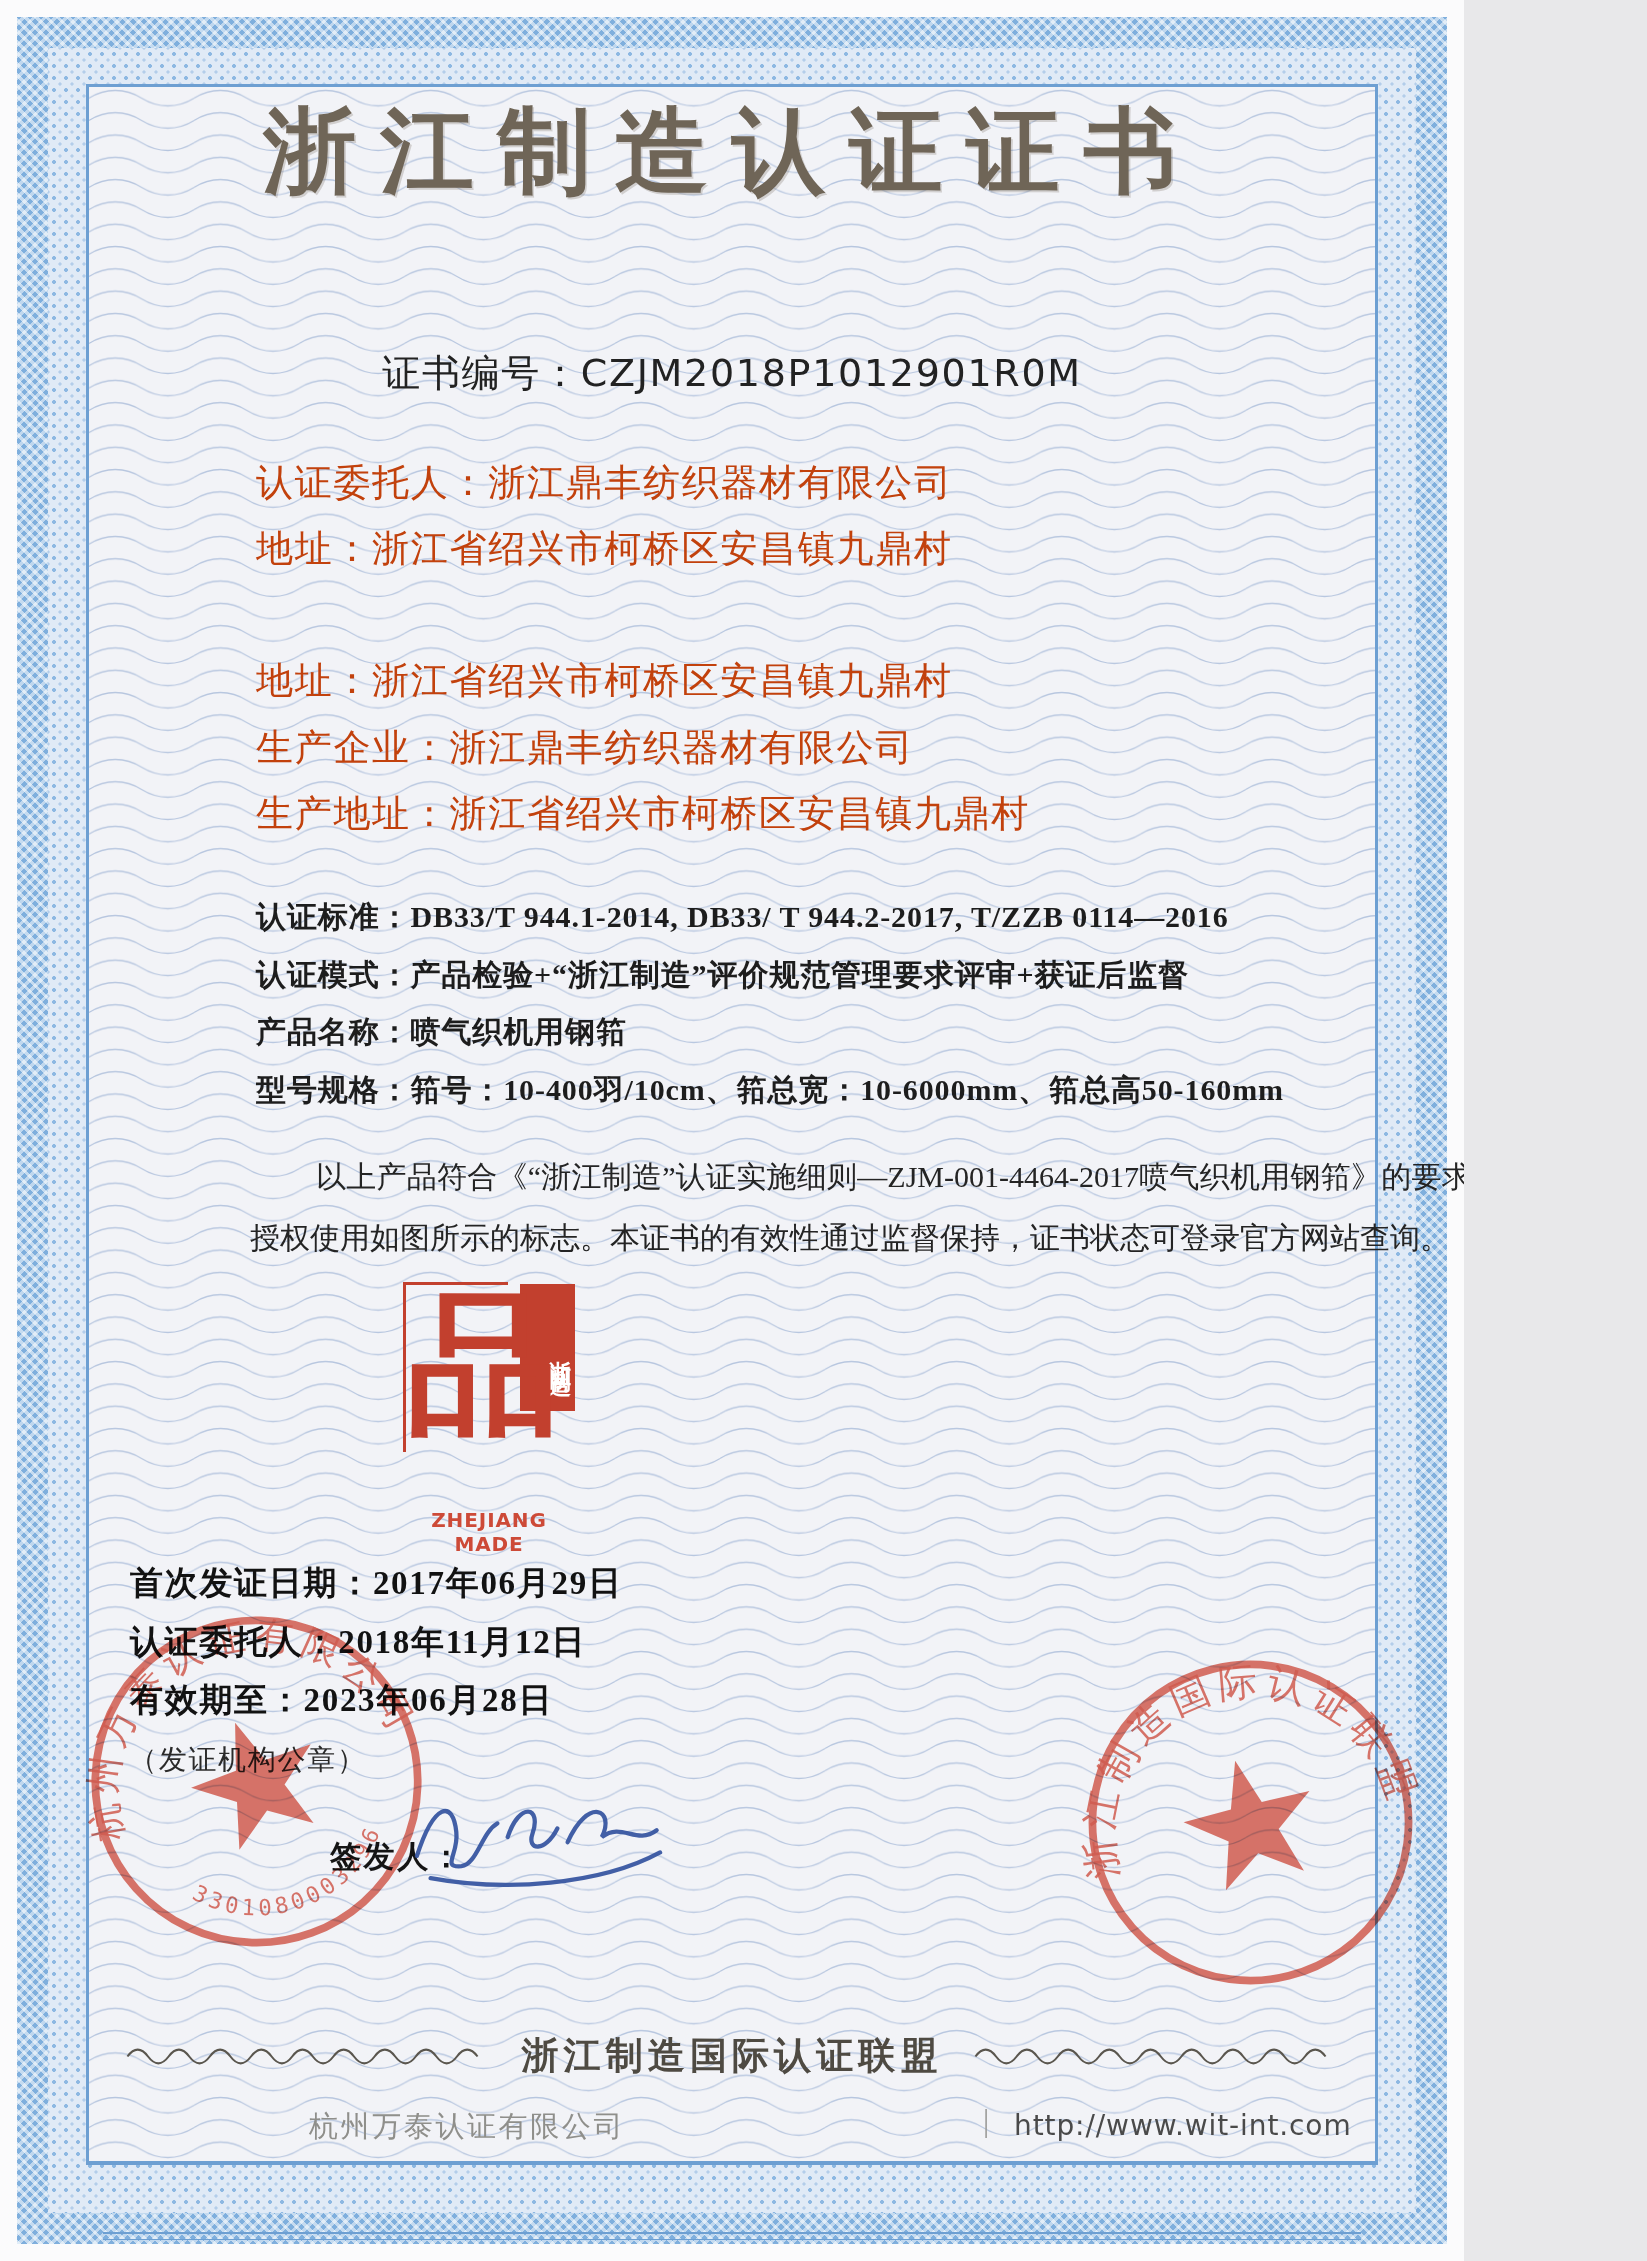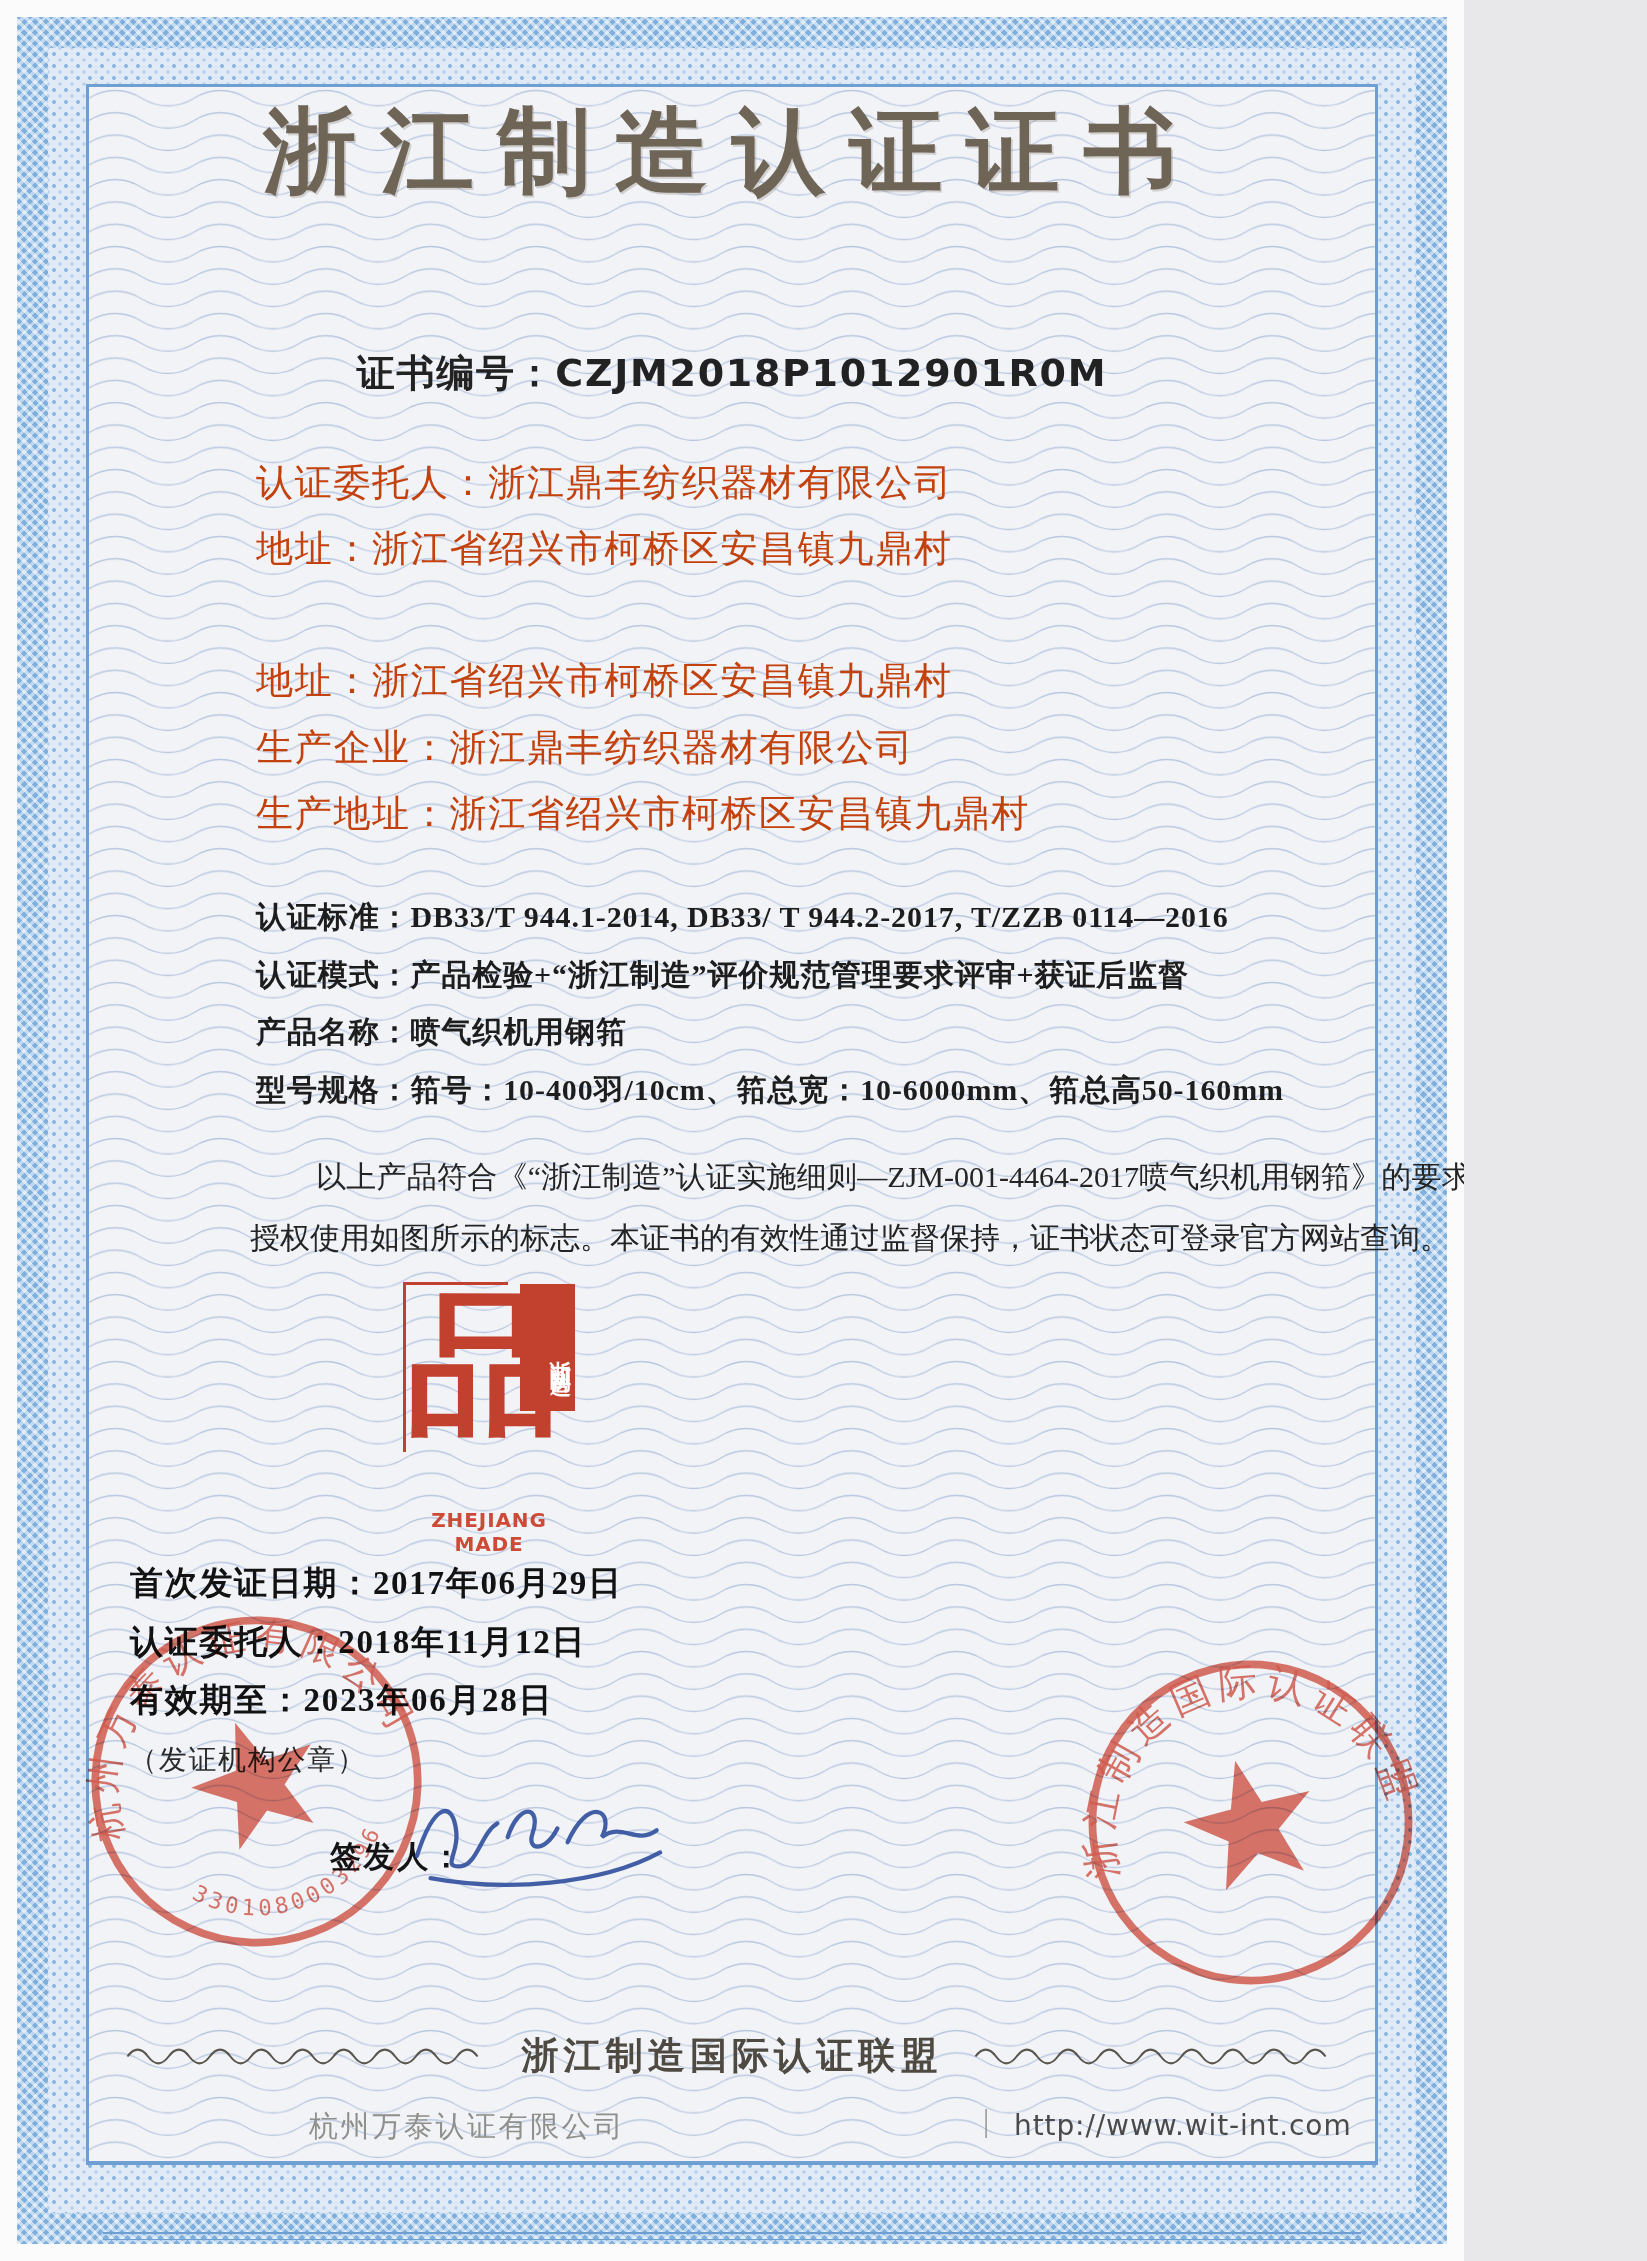--- a/index.html
+++ b/index.html
@@ -28,21 +28,21 @@
   
   .layer{position:absolute;inset:0;}
   .abs{position:absolute;}
 
   .title{left:0;right:0;top:89px;text-align:center;
     font-size:93px;font-weight:700;color:#6f6557;letter-spacing:.26em;
     font-family:"DejaVu Serif","Liberation Serif",serif;
     text-shadow:1.7px 1.7px 0 rgba(111,101,87,.25);}
 
   .cert-no{left:0;right:0;top:348px;text-align:center;
-    font-size:38px;font-weight:700;color:#222;letter-spacing:1.7px;
+    font-size:38px;font-weight:400;color:#222;letter-spacing:1.7px;
     font-family:"DejaVu Sans","Liberation Sans",sans-serif;}
 
   .field{left:256px;font-size:37px;font-weight:400;color:#c2410c;letter-spacing:1.7px;}
   .f0{top:458px;} .f1{top:524px;} .f2{top:590px;} .f3{top:656px;} .f4{top:723px;} .f5{top:789px;}
 
   .spec{left:256px;font-size:30px;font-weight:700;color:#1d1d1d;letter-spacing:0.9px;}
   .s0{top:897px;} .s1{top:955px;} .s2{top:1012px;} .s3{top:1070px;}
 
   .paragraph{left:250px;top:1146px;width:1252px;
     font-size:30px;line-height:61px;color:#242424;text-indent:2.2em;text-align:justify;}

